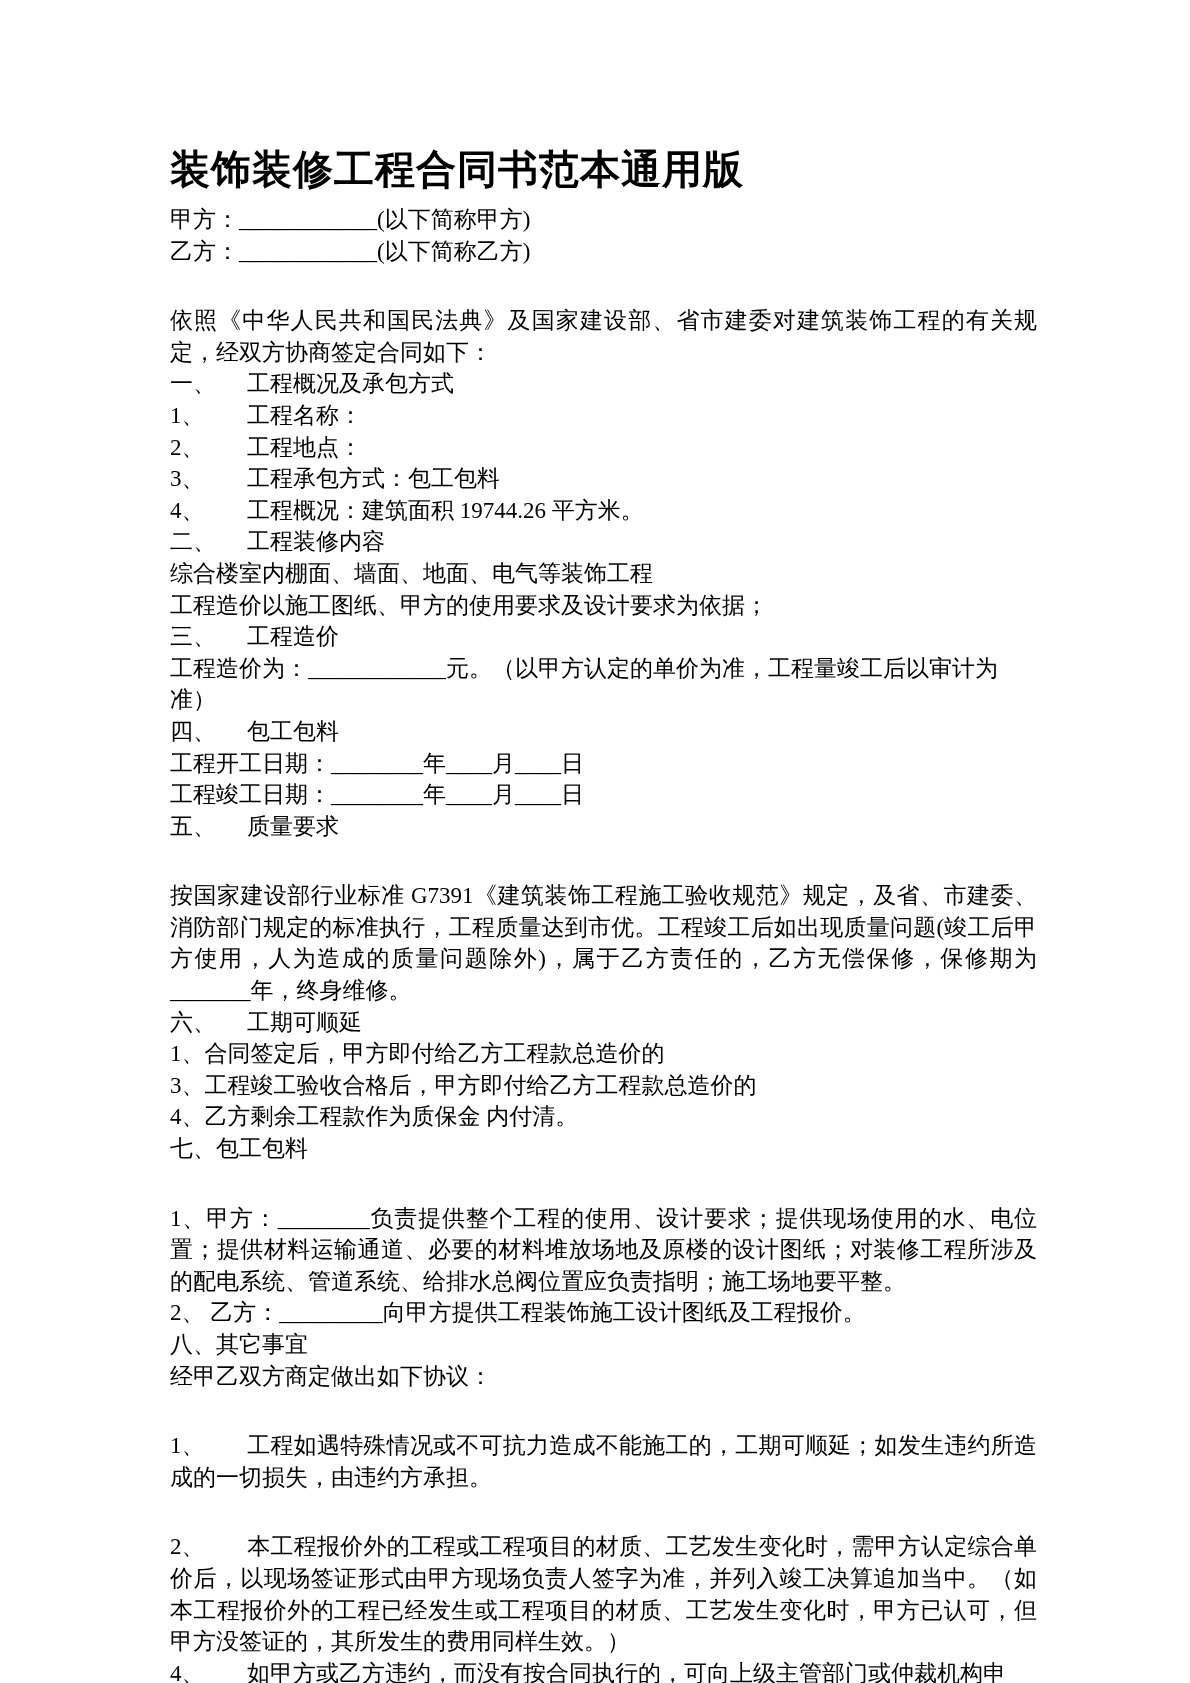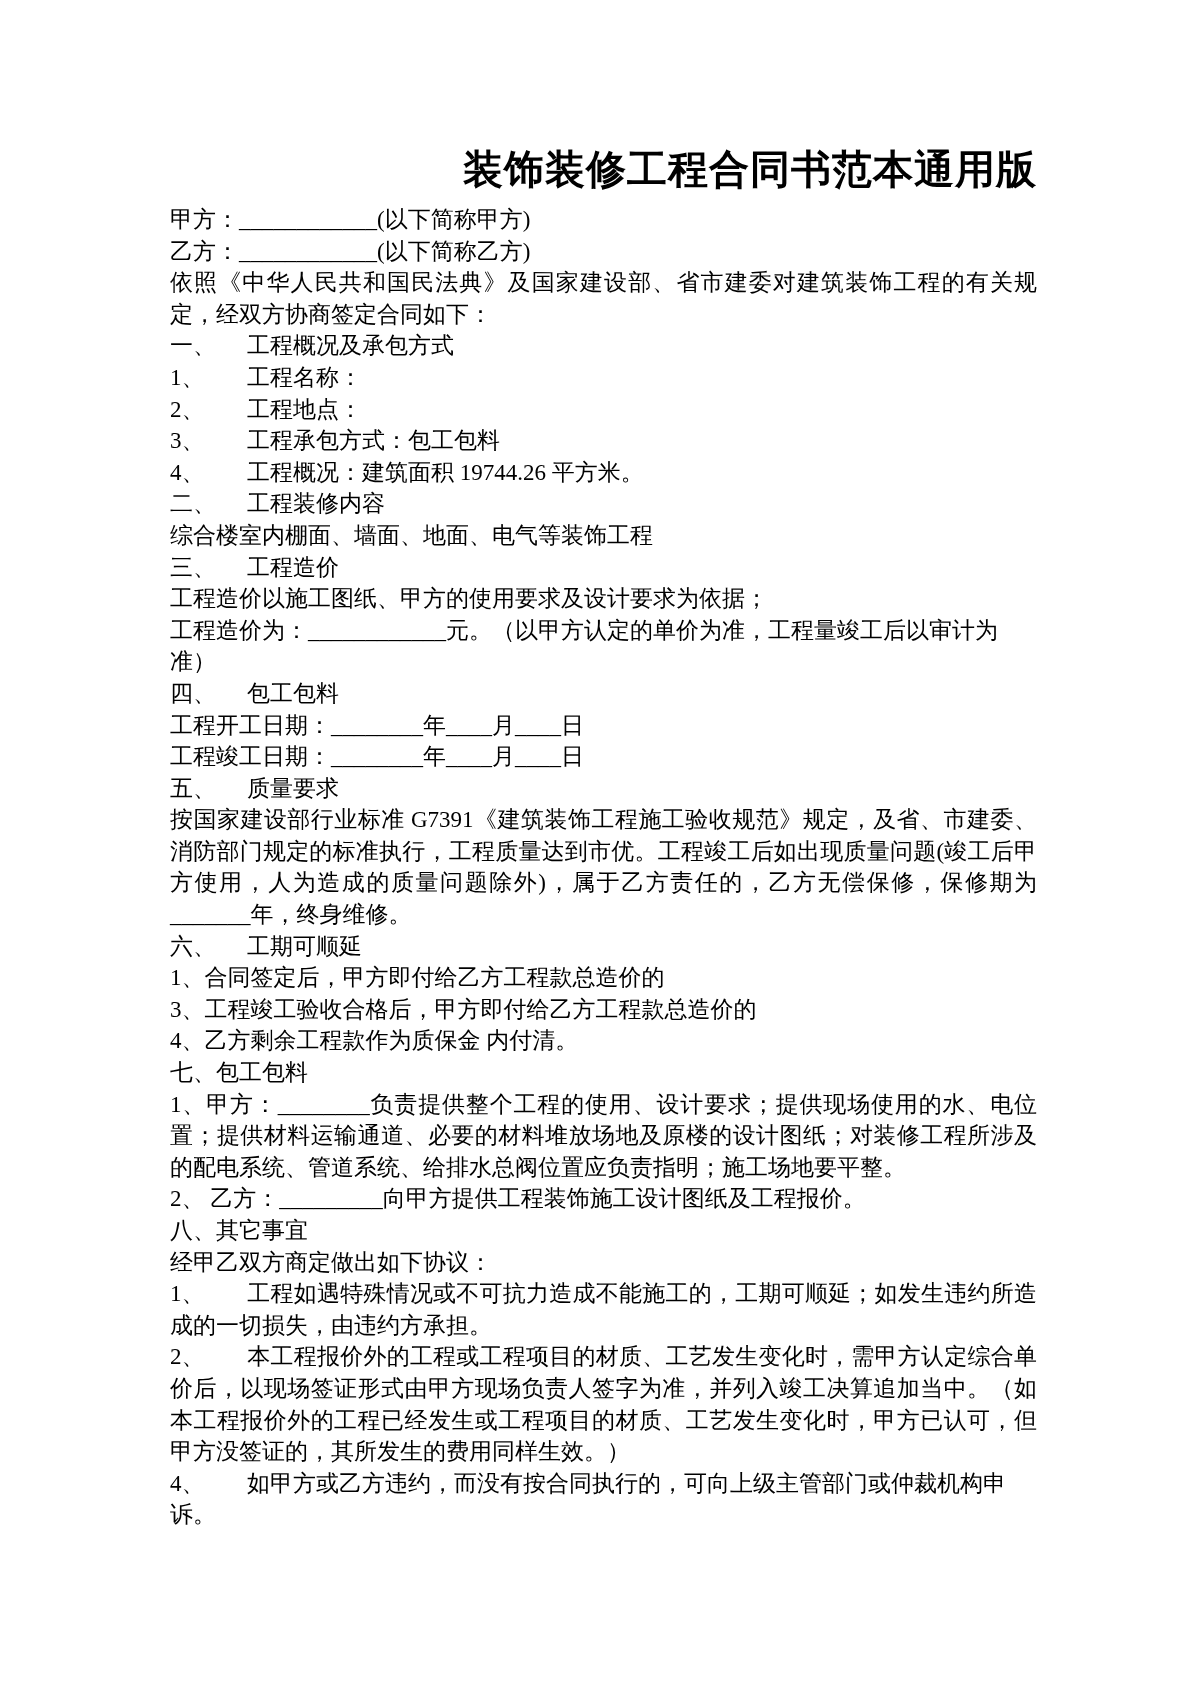--- a/index.html
+++ b/index.html
@@ -18,33 +18,34 @@
     overflow: hidden;
   }
   .content {
     padding: 146px 153px 0 170px; 
   }
   .title {
     margin: 0 0 10px 0;
     font-size: 40px;
     line-height: 48px;
     font-weight: bold;
-    text-align: right;
+    text-align: left;
     letter-spacing: 1px;
     white-space: nowrap;
   }
   .body-text p.line {
     margin: 0;
     font-size: 23px;
     line-height: 31.6px;
     overflow-wrap: break-word;
   }
   .body-text p.just {
     text-align: justify;
     text-justify: inter-ideograph;
+    margin-top: 38px;
   }
   .marker {
     display: inline-block;
     width: 77px;       
     white-space: nowrap;
   }
 </style>
 </head>
 <body>
 
@@ -55,22 +56,22 @@
         <p class="line"><span>甲方：____________(以下简称甲方)</span></p>
         <p class="line"><span>乙方：____________(以下简称乙方)</span></p>
         <p class="line just"><span>依照《中华人民共和国民法典》及国家建设部、省市建委对建筑装饰工程的有关规定，经双方协商签定合同如下：</span></p>
         <p class="line"><span class="marker">一、</span><span>工程概况及承包方式</span></p>
         <p class="line"><span class="marker">1、</span><span>工程名称：</span></p>
         <p class="line"><span class="marker">2、</span><span>工程地点：</span></p>
         <p class="line"><span class="marker">3、</span><span>工程承包方式：包工包料</span></p>
         <p class="line"><span class="marker">4、</span><span>工程概况：建筑面积 19744.26 平方米。</span></p>
         <p class="line"><span class="marker">二、</span><span>工程装修内容</span></p>
         <p class="line"><span>综合楼室内棚面、墙面、地面、电气等装饰工程</span></p>
+        <p class="line"><span>工程造价以施工图纸、甲方的使用要求及设计要求为依据；</span></p>
         <p class="line"><span class="marker">三、</span><span>工程造价</span></p>
-        <p class="line"><span>工程造价以施工图纸、甲方的使用要求及设计要求为依据；</span></p>
         <p class="line"><span>工程造价为：____________元。（以甲方认定的单价为准，工程量竣工后以审计为准）</span></p>
         <p class="line"><span class="marker">四、</span><span>包工包料</span></p>
         <p class="line"><span>工程开工日期：________年____月____日</span></p>
         <p class="line"><span>工程竣工日期：________年____月____日</span></p>
         <p class="line"><span class="marker">五、</span><span>质量要求</span></p>
         <p class="line just"><span>按国家建设部行业标准 G7391《建筑装饰工程施工验收规范》规定，及省、市建委、消防部门规定的标准执行，工程质量达到市优。工程竣工后如出现质量问题(竣工后甲方使用，人为造成的质量问题除外)，属于乙方责任的，乙方无偿保修，保修期为_______年，终身维修。</span></p>
         <p class="line"><span class="marker">六、</span><span>工期可顺延</span></p>
         <p class="line"><span>1、合同签定后，甲方即付给乙方工程款总造价的</span></p>
         <p class="line"><span>3、工程竣工验收合格后，甲方即付给乙方工程款总造价的</span></p>
         <p class="line"><span>4、乙方剩余工程款作为质保金 内付清。</span></p>

